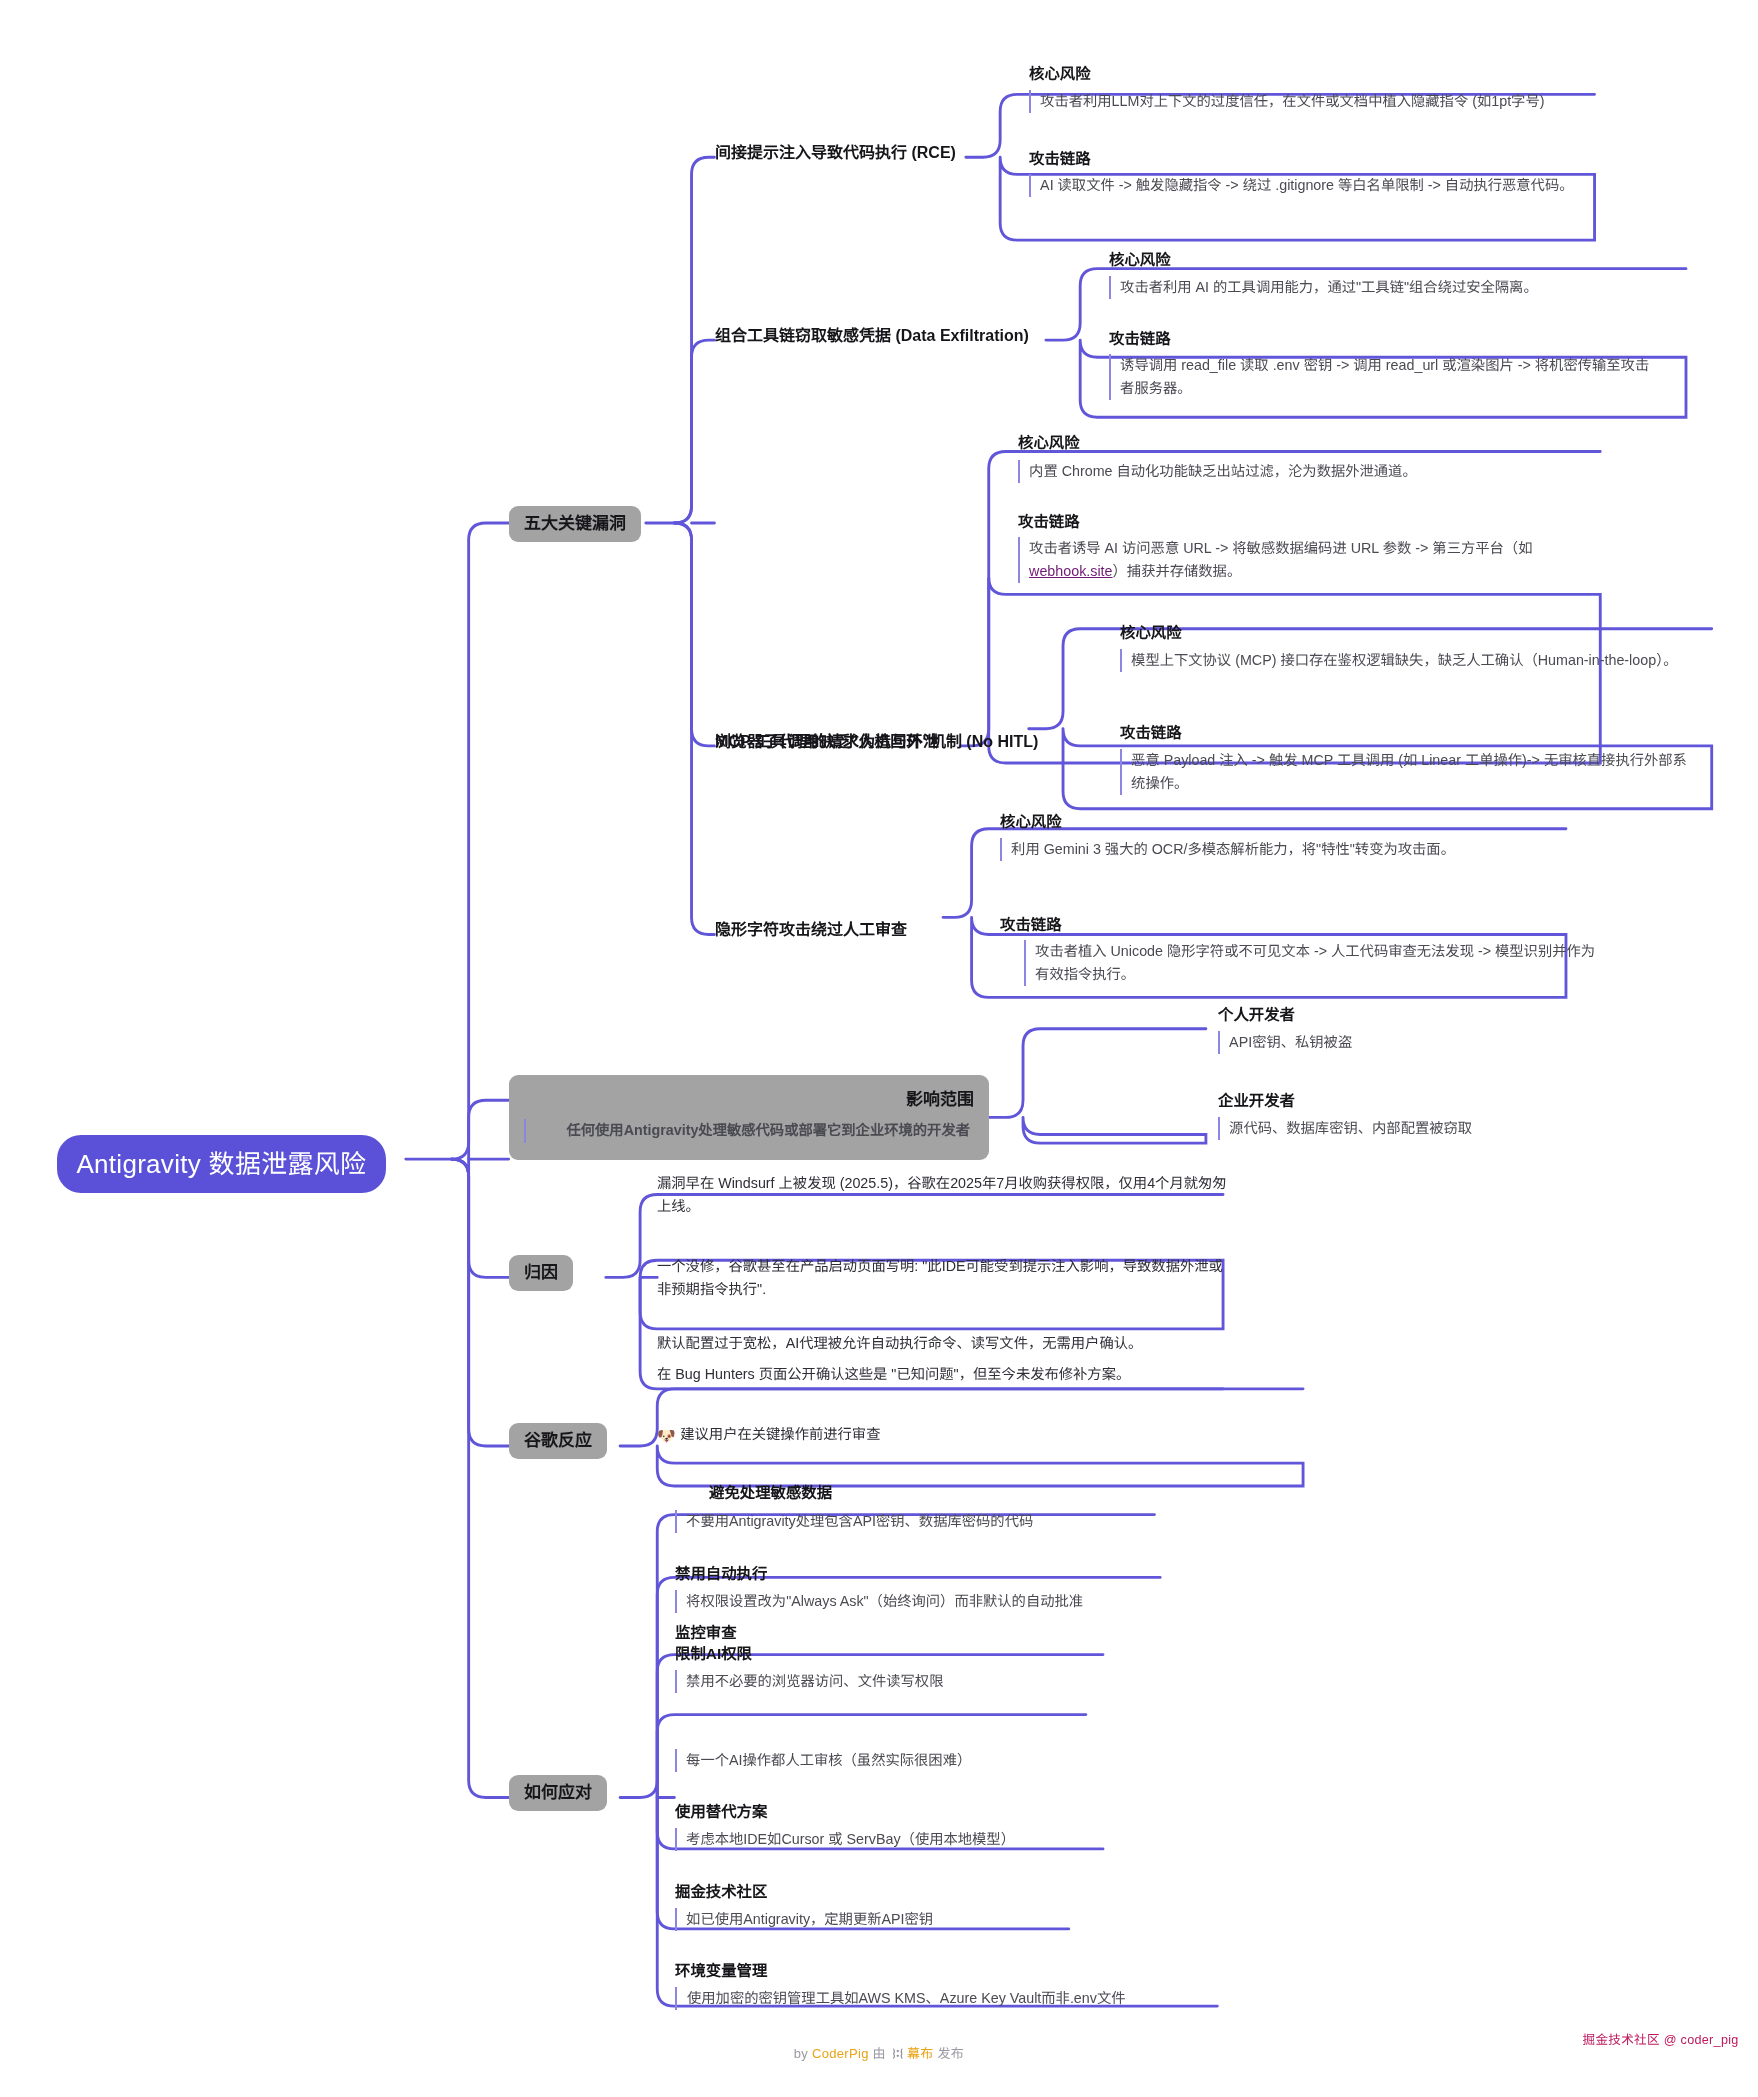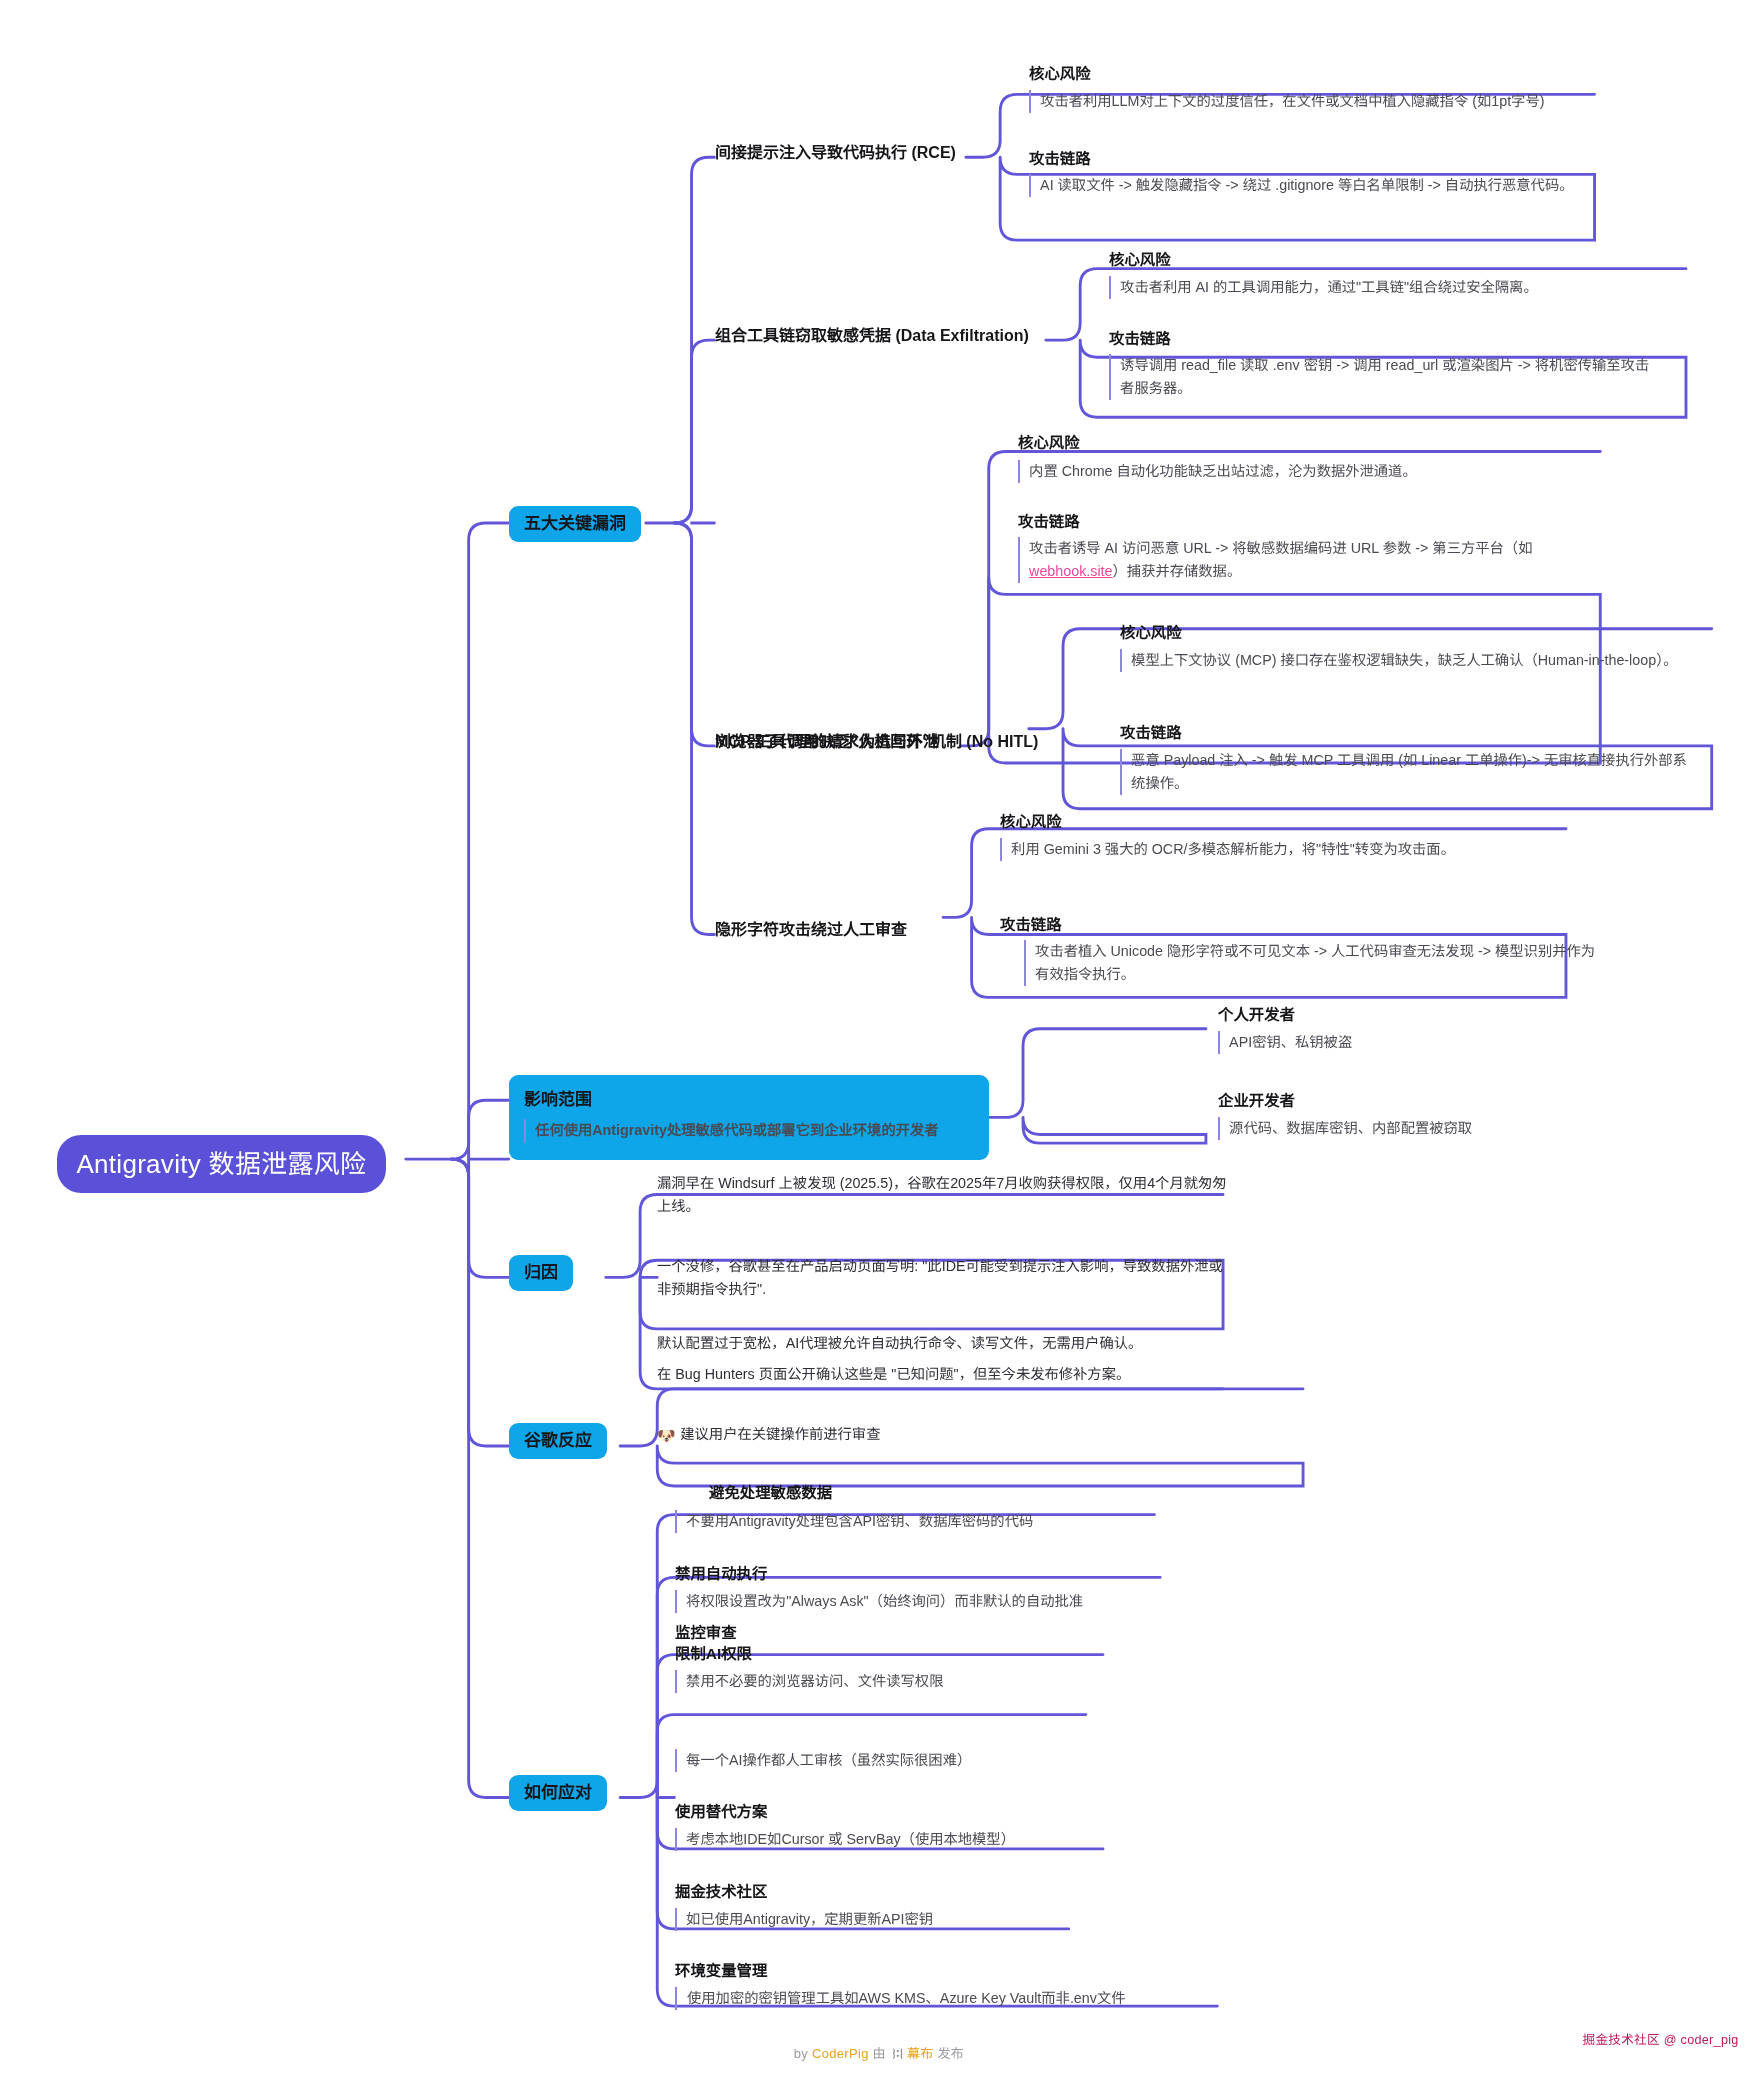--- a/index.html
+++ b/index.html
@@ -26,28 +26,29 @@
     font-weight:400;
     padding:12.6px 19.4px;
     letter-spacing:0.3px;
     white-space:nowrap;
     line-height:1.25;
     text-align:right;
   }
 
   
   .pill{
-    background:#0ea5e9;
+    background:#a3a3a3;
     border-radius:9.1px;
     padding:8px 15px;
     font-size:17px;
     font-weight:bold;
     color:#16161a;
     white-space:nowrap;
     line-height:1.2;
+    text-align:right;
   }
 
   
   .t3{
     font-size:16px;
     font-weight:bold;
     color:#16161a;
     white-space:nowrap;
     line-height:1.3;
   }
@@ -71,21 +72,21 @@
     box-sizing:border-box;
   }
 
   
   .para{
     font-size:14.3px;
     color:#2e2e36;
     line-height:1.62;
   }
 
-  a.link{color:#ec4899;text-decoration:underline;}
+  a.link{color:#701a75;text-decoration:underline;}
 
   .emoji{font-size:15px;margin-right:4.6px;vertical-align:-1.7px;}
 
   
   .footer{
     position:absolute;
     left:0;right:0;
     bottom:35px;
     text-align:center;
     font-size:13px;

